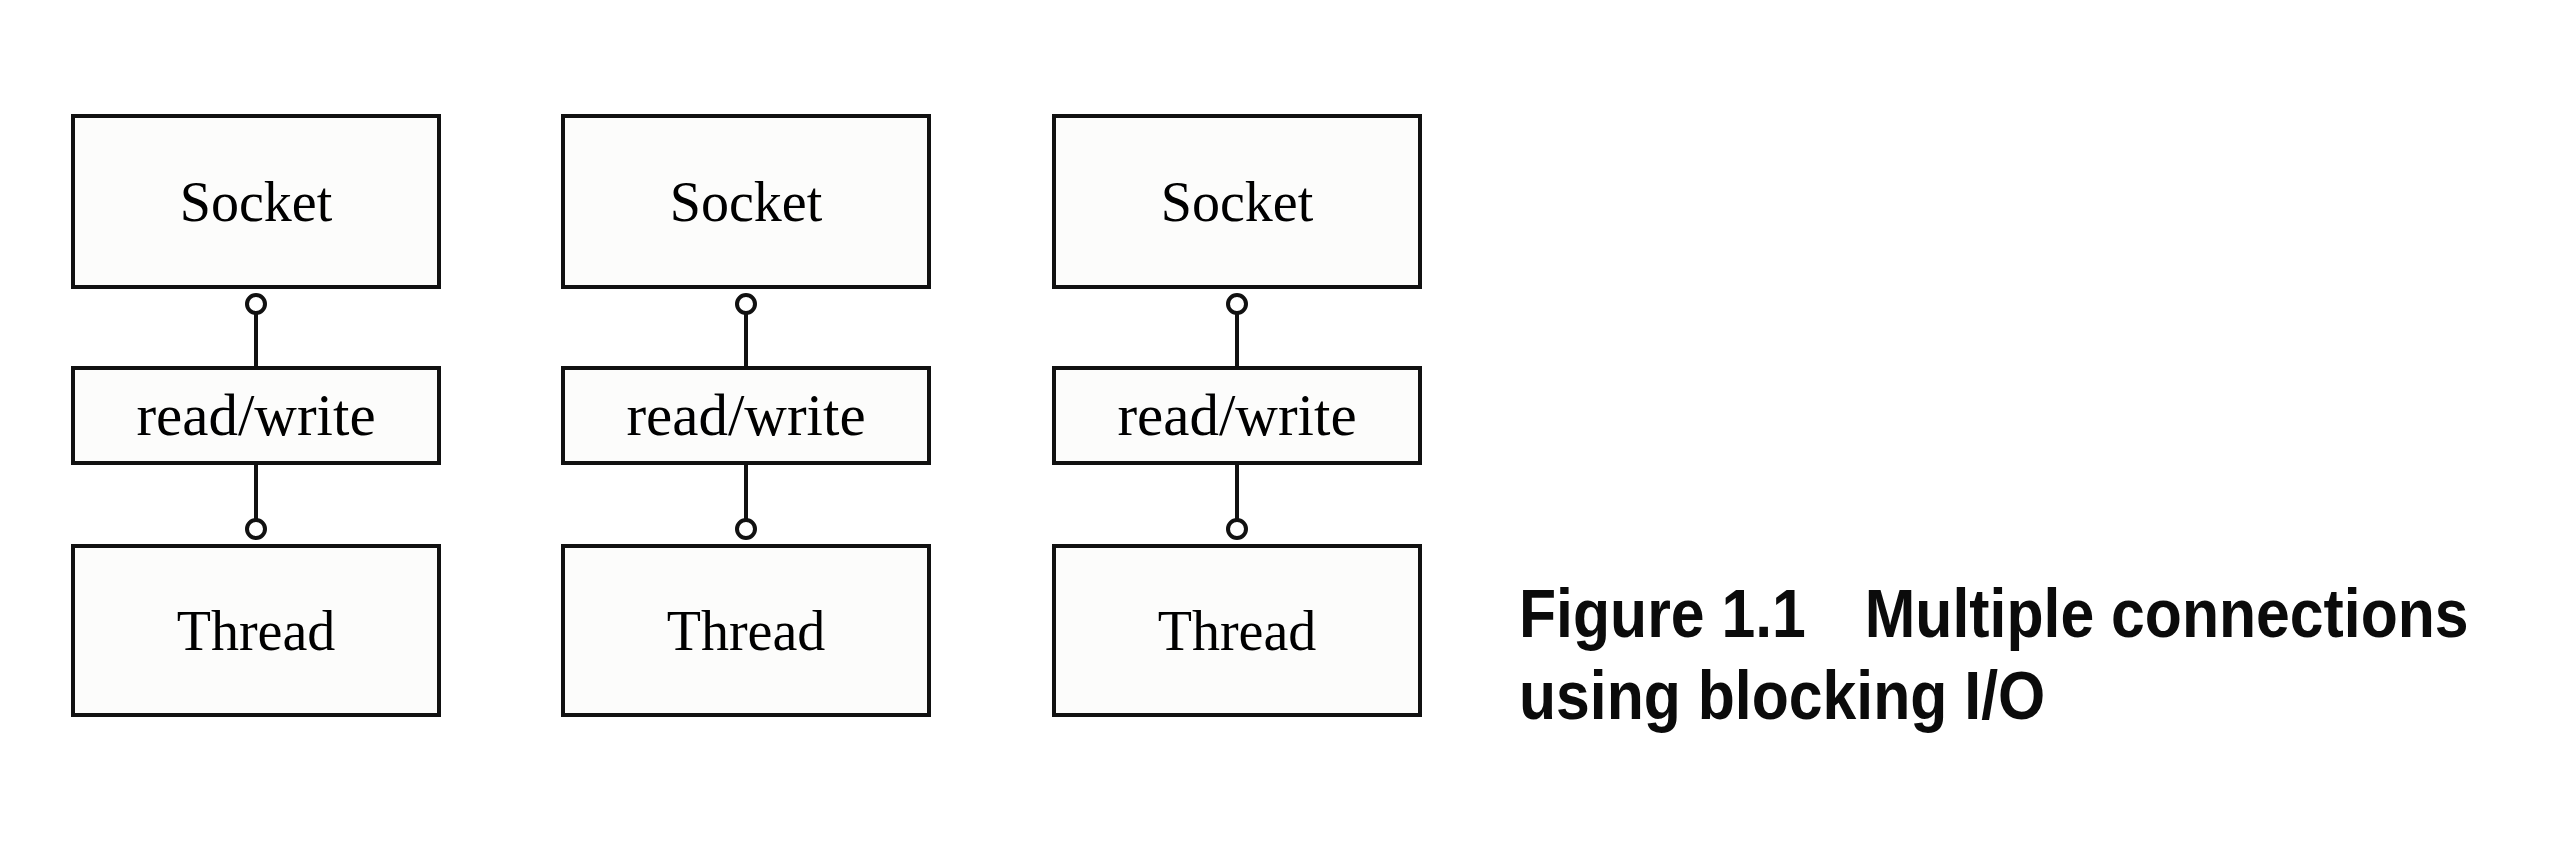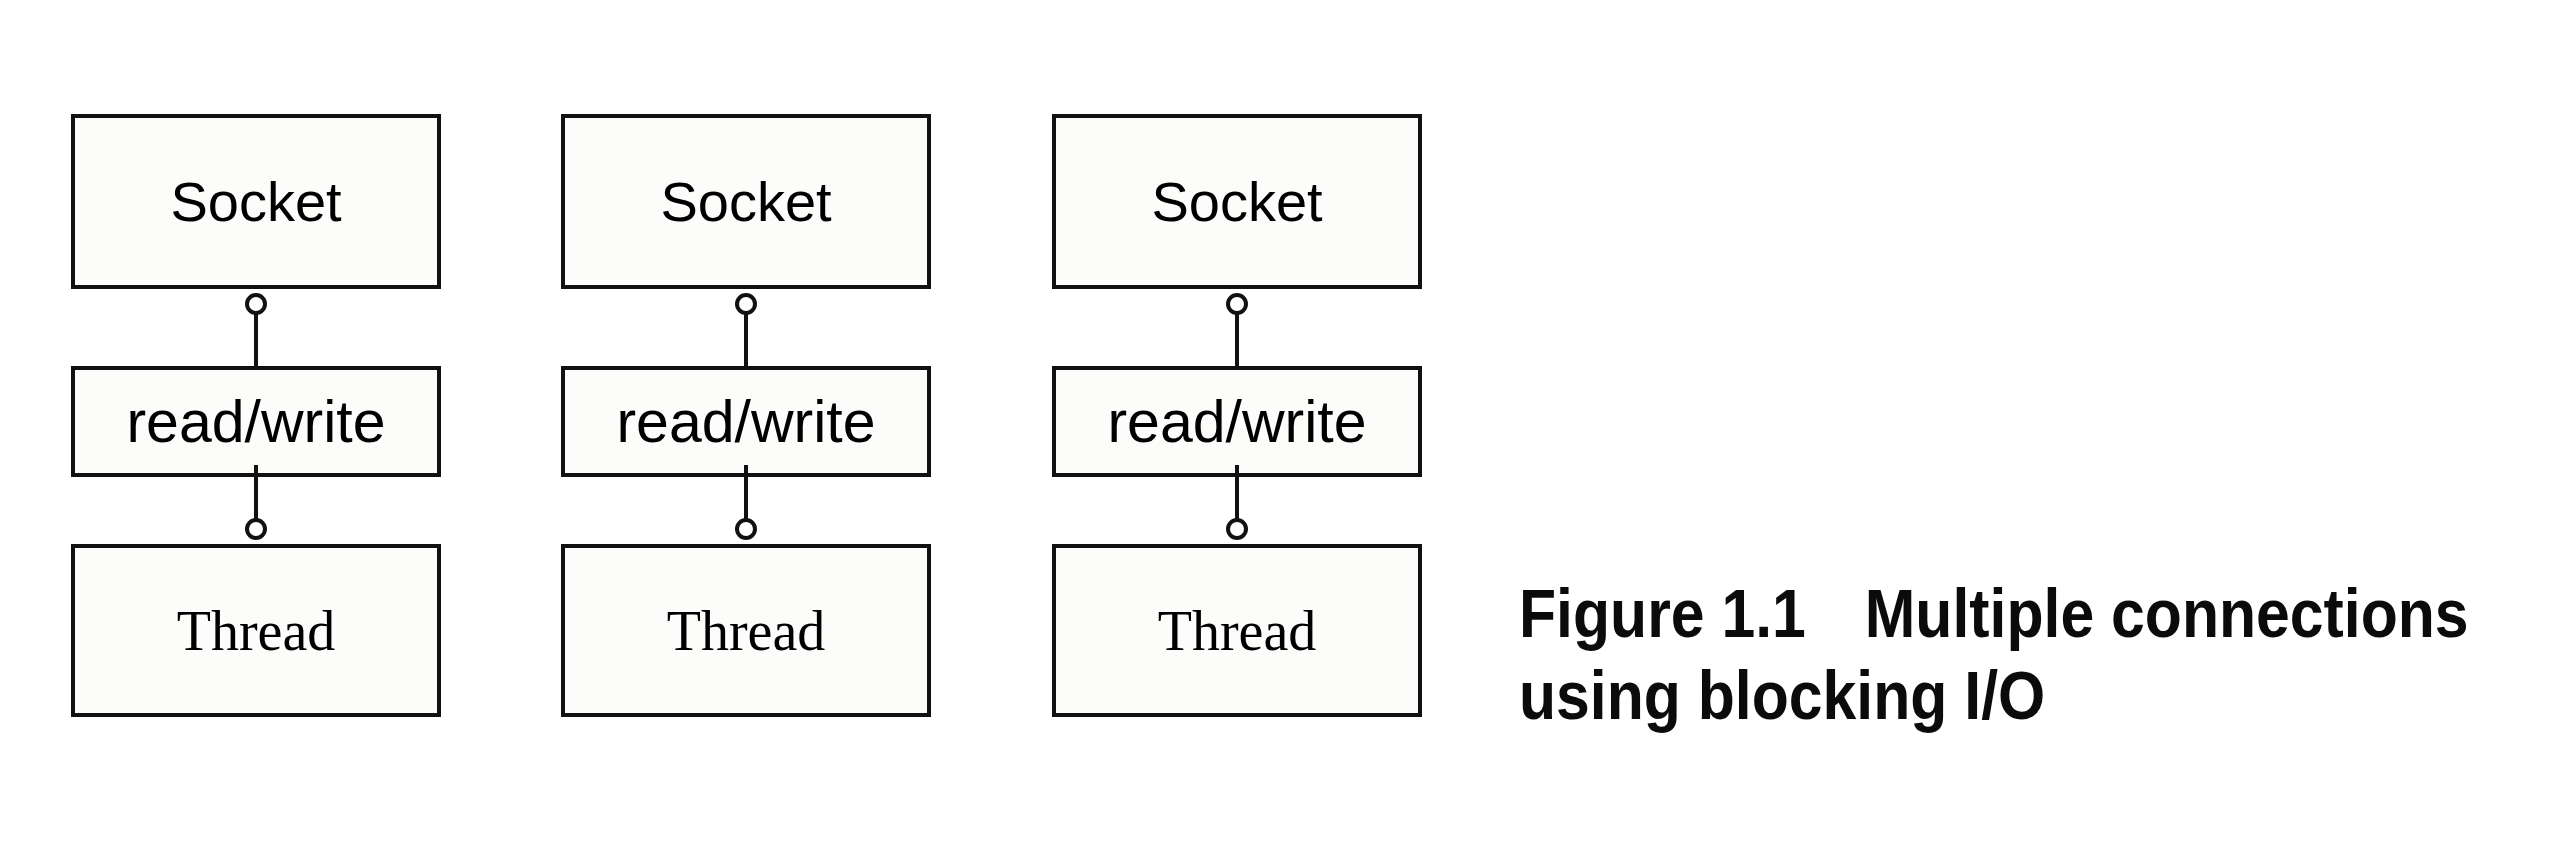--- a/index.html
+++ b/index.html
@@ -37,27 +37,27 @@
     border: 4px solid #111111;
     background: #fcfcfb;
     display: flex;
     align-items: center;
     justify-content: center;
     color: #000000;
   }
   .box-socket {
     top: 0;
     height: 175px;
-    font-family: Liberation Sans, sans-serif;
+    font-family: Liberation Serif, serif;
     font-size: 56px;
   }
   .box-readwrite {
     top: 252px;
-    height: 111px;
-    font-family: Liberation Sans, sans-serif;
+    height: 99px;
+    font-family: Liberation Serif, serif;
     font-size: 59px;
   }
   .box-thread {
     top: 430px;
     height: 173px;
     font-family: Liberation Serif, serif;
     font-size: 56px;
   }
 
   .vline {

